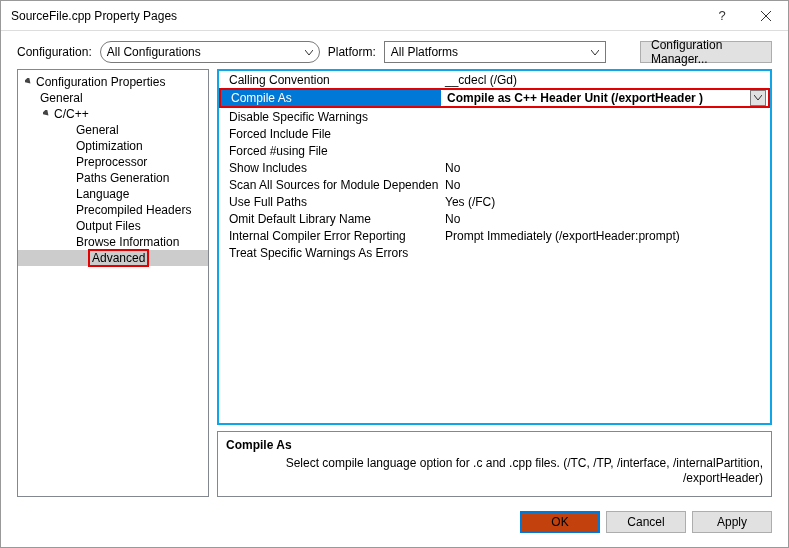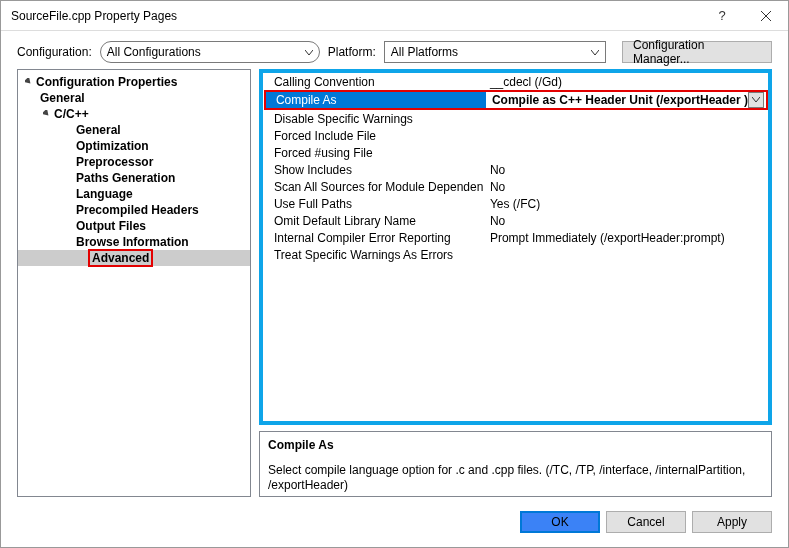--- a/index.html
+++ b/index.html
@@ -9,47 +9,47 @@
   .titlebar-title { flex: 1; }
   .titlebar-btn { width: 44px; height: 30px; display: flex; align-items: center; justify-content: center; cursor: default; }
   .titlebar-btn svg { width: 10px; height: 10px; stroke: #333; stroke-width: 1; fill: none; }
   .help-icon { font-size: 13px; color: #333; }
   .config-row { display: flex; align-items: center; gap: 8px; padding: 10px 16px 6px 16px; }
   .combo { border: 1px solid #7a7a7a; background: #fff; height: 22px; display: flex; align-items: center; padding: 0 6px; position: relative; }
   .combo .arrow { margin-left: auto; }
   .combo.config { width: 220px; border-radius: 11px; }
   .combo.platform { width: 222px; }
   .btn { border: 1px solid #adadad; background: #e1e1e1; height: 22px; padding: 0 10px; display: flex; align-items: center; justify-content: center; cursor: default; }
-  .btn.config-mgr { margin-left: auto; width: 150px; }
+  .btn.config-mgr { margin-left: auto; width: 132px; }
   .content { flex: 1; display: flex; gap: 8px; padding: 0 16px 6px 16px; min-height: 0; }
-  .tree { width: 234px; border: 1px solid #828790; padding: 4px 0; overflow: auto; font-weight: bold; }
+  .tree { width: 192px; border: 1px solid #828790; padding: 4px 0; overflow: auto; }
   .tree-item { padding: 1px 4px 1px 0; display: flex; align-items: center; white-space: nowrap; cursor: default; }
   .tree-item .exp { width: 14px; display: flex; justify-content: center; }
   .tree-item .exp svg { width: 8px; height: 8px; }
   .indent0 { padding-left: 4px; }
   .indent1 { padding-left: 22px; }
   .indent3 { padding-left: 58px; }
   .tree-item.selected { background: #ccc; }
   .tree-item.selected .label { display:inline-block; }
   .redbox { border: 2px solid #e30000; padding: 0 2px; margin-left: 12px; }
   .right-col { flex: 1; display: flex; flex-direction: column; min-width: 0; }
-  .grid { flex: 1; border: 4px solid #0ea5e9; overflow: hidden; display: flex; flex-direction: column; align-items: flex-end; }
+  .grid { flex: 1; border: 2px solid #0ea5e9; overflow: hidden; display: flex; flex-direction: column; }
   .grid-row { display: flex; align-items: center; height: 17px; }
   .grid-row .c1 { width: 220px; padding-left: 10px; overflow: hidden; white-space: nowrap; }
   .grid-row .c2 { flex: 1; padding-left: 6px; overflow: hidden; white-space: nowrap; position: relative; }
   .highlight-row { border: 2px solid #e30000; height: 20px; }
   .highlight-row .c1 { background: #0078d7; color: #fff; height: 100%; display: flex; align-items: center; }
   .highlight-row .c2 { font-weight: bold; display: flex; align-items: center; height: 100%; }
   .row-dd { width: 16px; height: 16px; border: 1px solid #7a7a7a; display: flex; align-items: center; justify-content: center; margin-left: auto; margin-right: 2px; background: #e1e1e1; }
   .descbox { border: 1px solid #828790; margin-top: 6px; padding: 6px 8px; height: 66px; }
   .descbox .title { font-weight: bold; }
-  .descbox .body { margin-top: 11px; line-height: 1.25; }
+  .descbox .body { margin-top: 4px; line-height: 1.25; text-align: right; }
   .footer { display: flex; justify-content: flex-end; gap: 6px; padding: 8px 16px 14px 16px; }
   .footer .btn { width: 80px; }
-  .footer .btn.primary { border: 2px solid #0078d7; background: #3b82f6; }
+  .footer .btn.primary { border: 2px solid #0078d7; background: #c2410c; }
   .arrow svg { width: 8px; height: 6px; }
 </style>
 </head>
 <body>
 
 <div class="window">
 
   <div class="titlebar">
     <span class="titlebar-title">SourceFile.cpp Property Pages</span>
     <div class="titlebar-btn">

